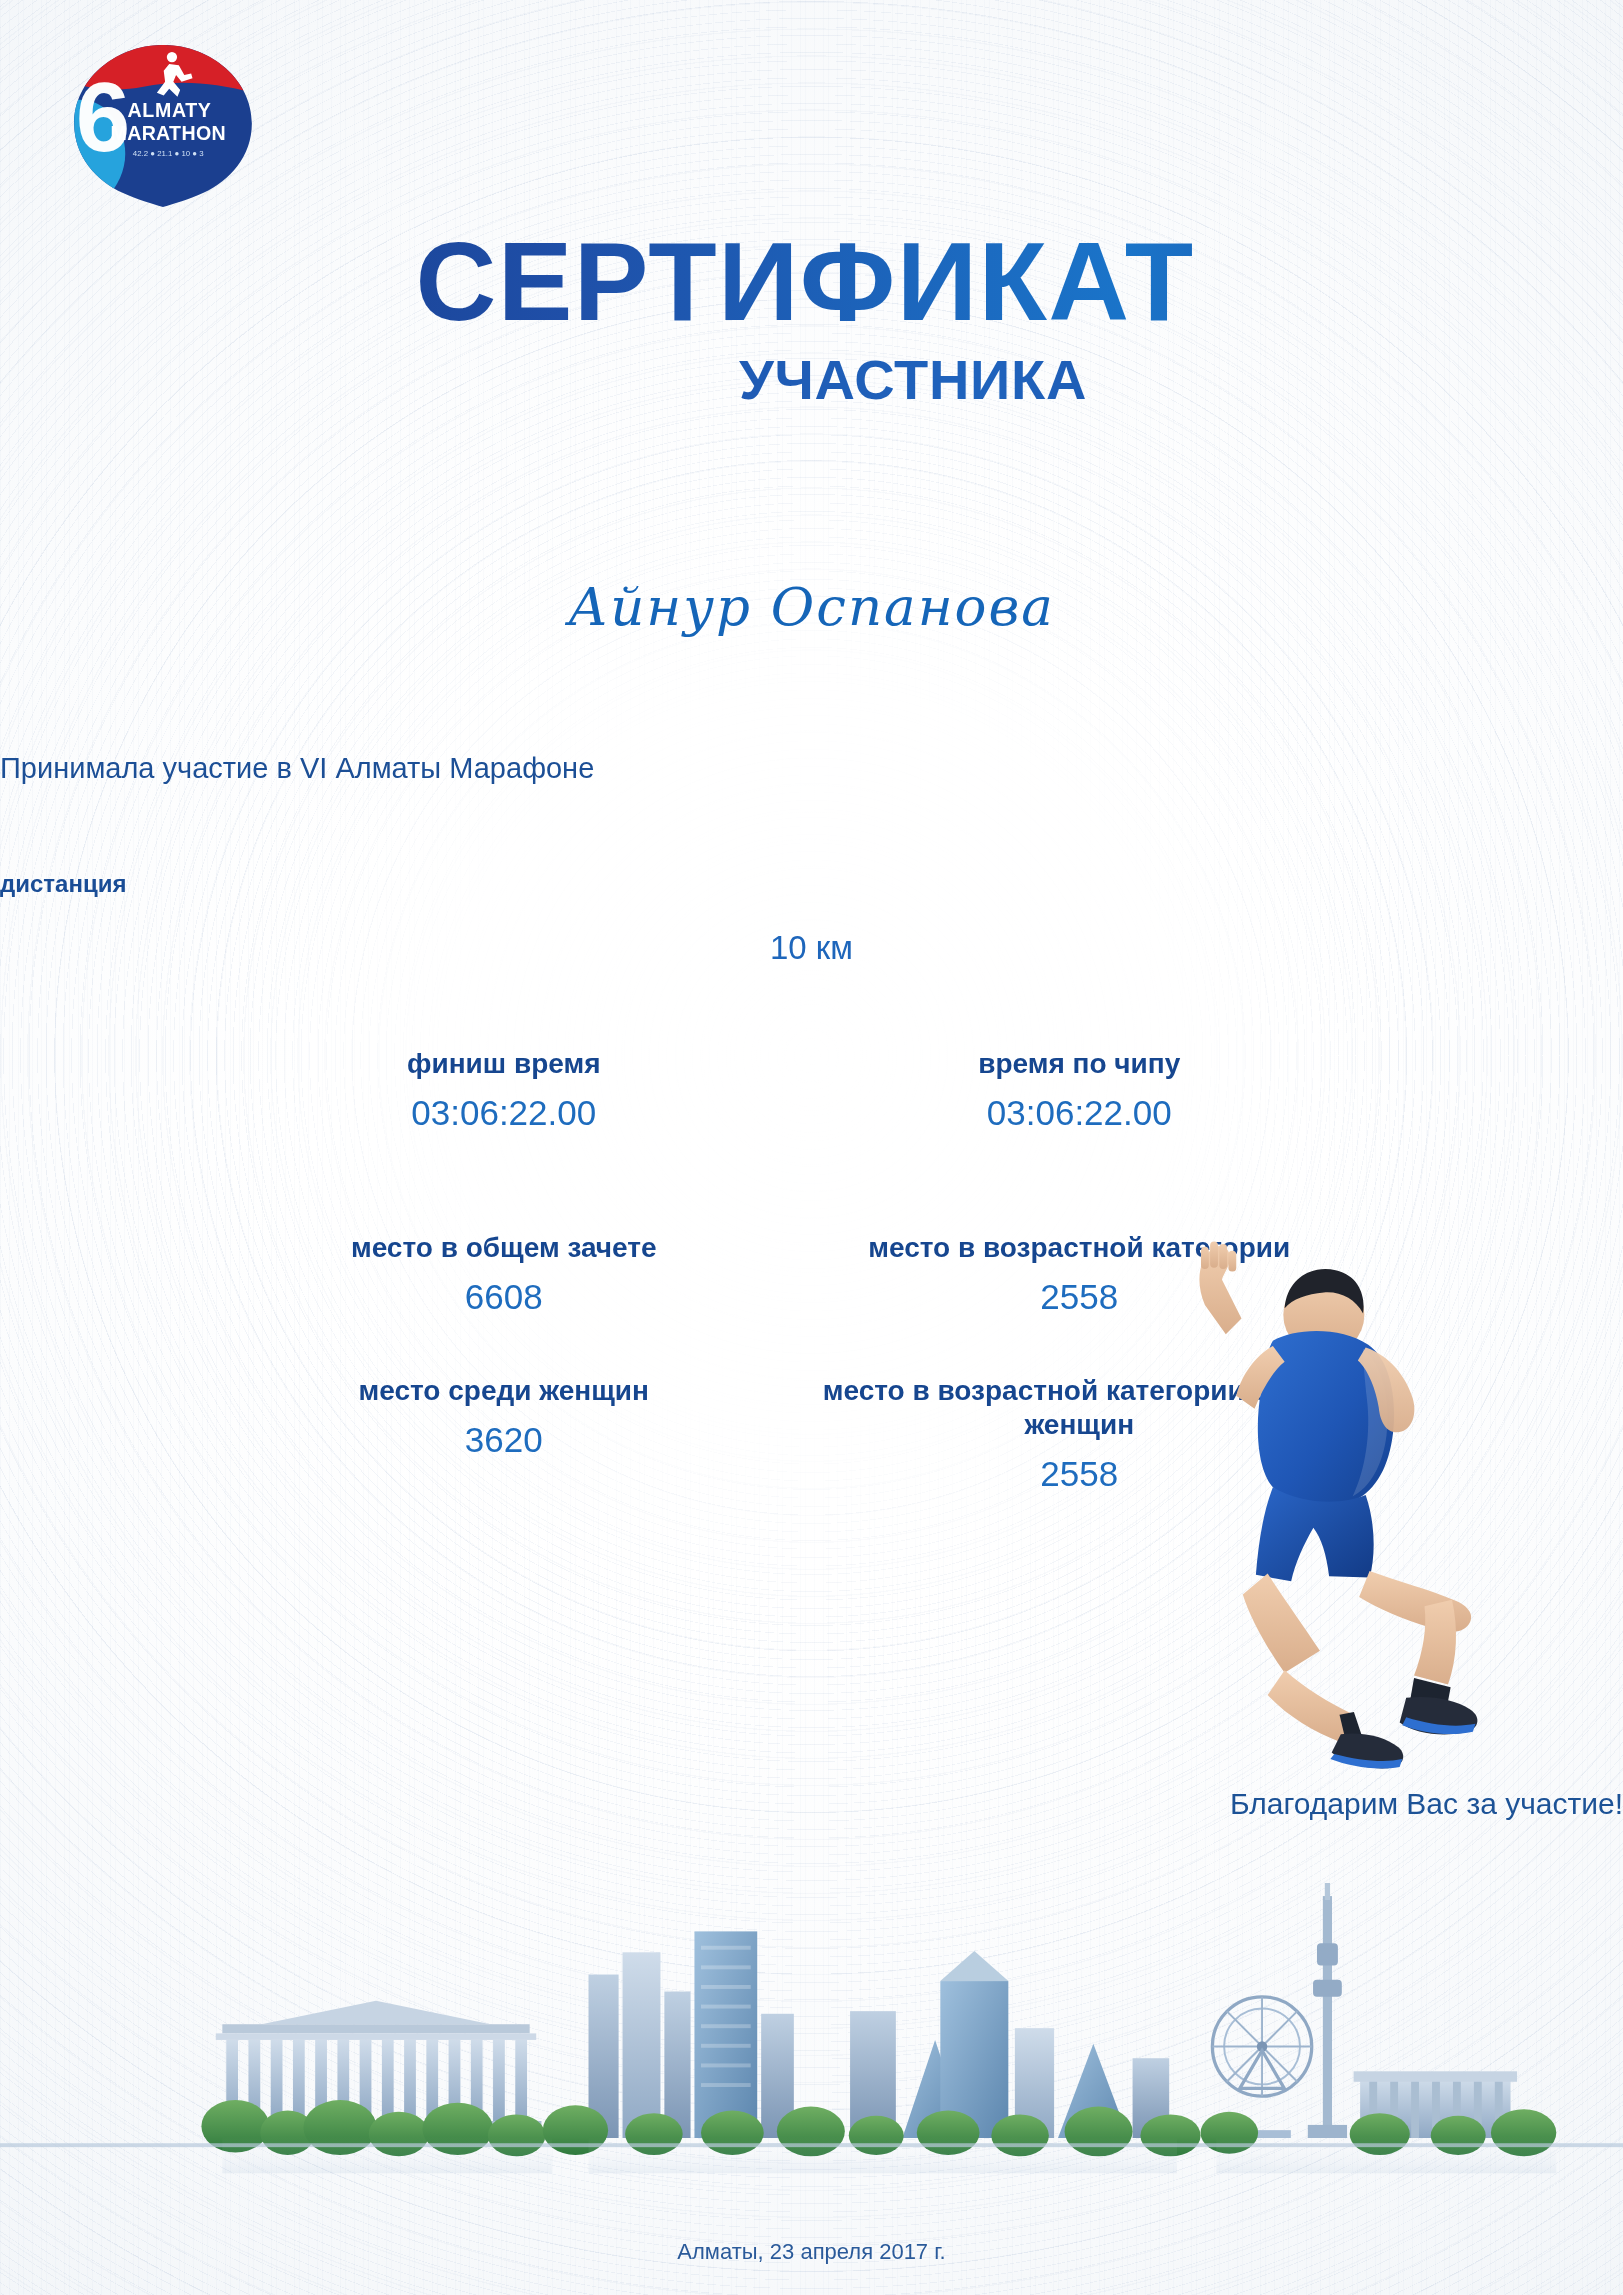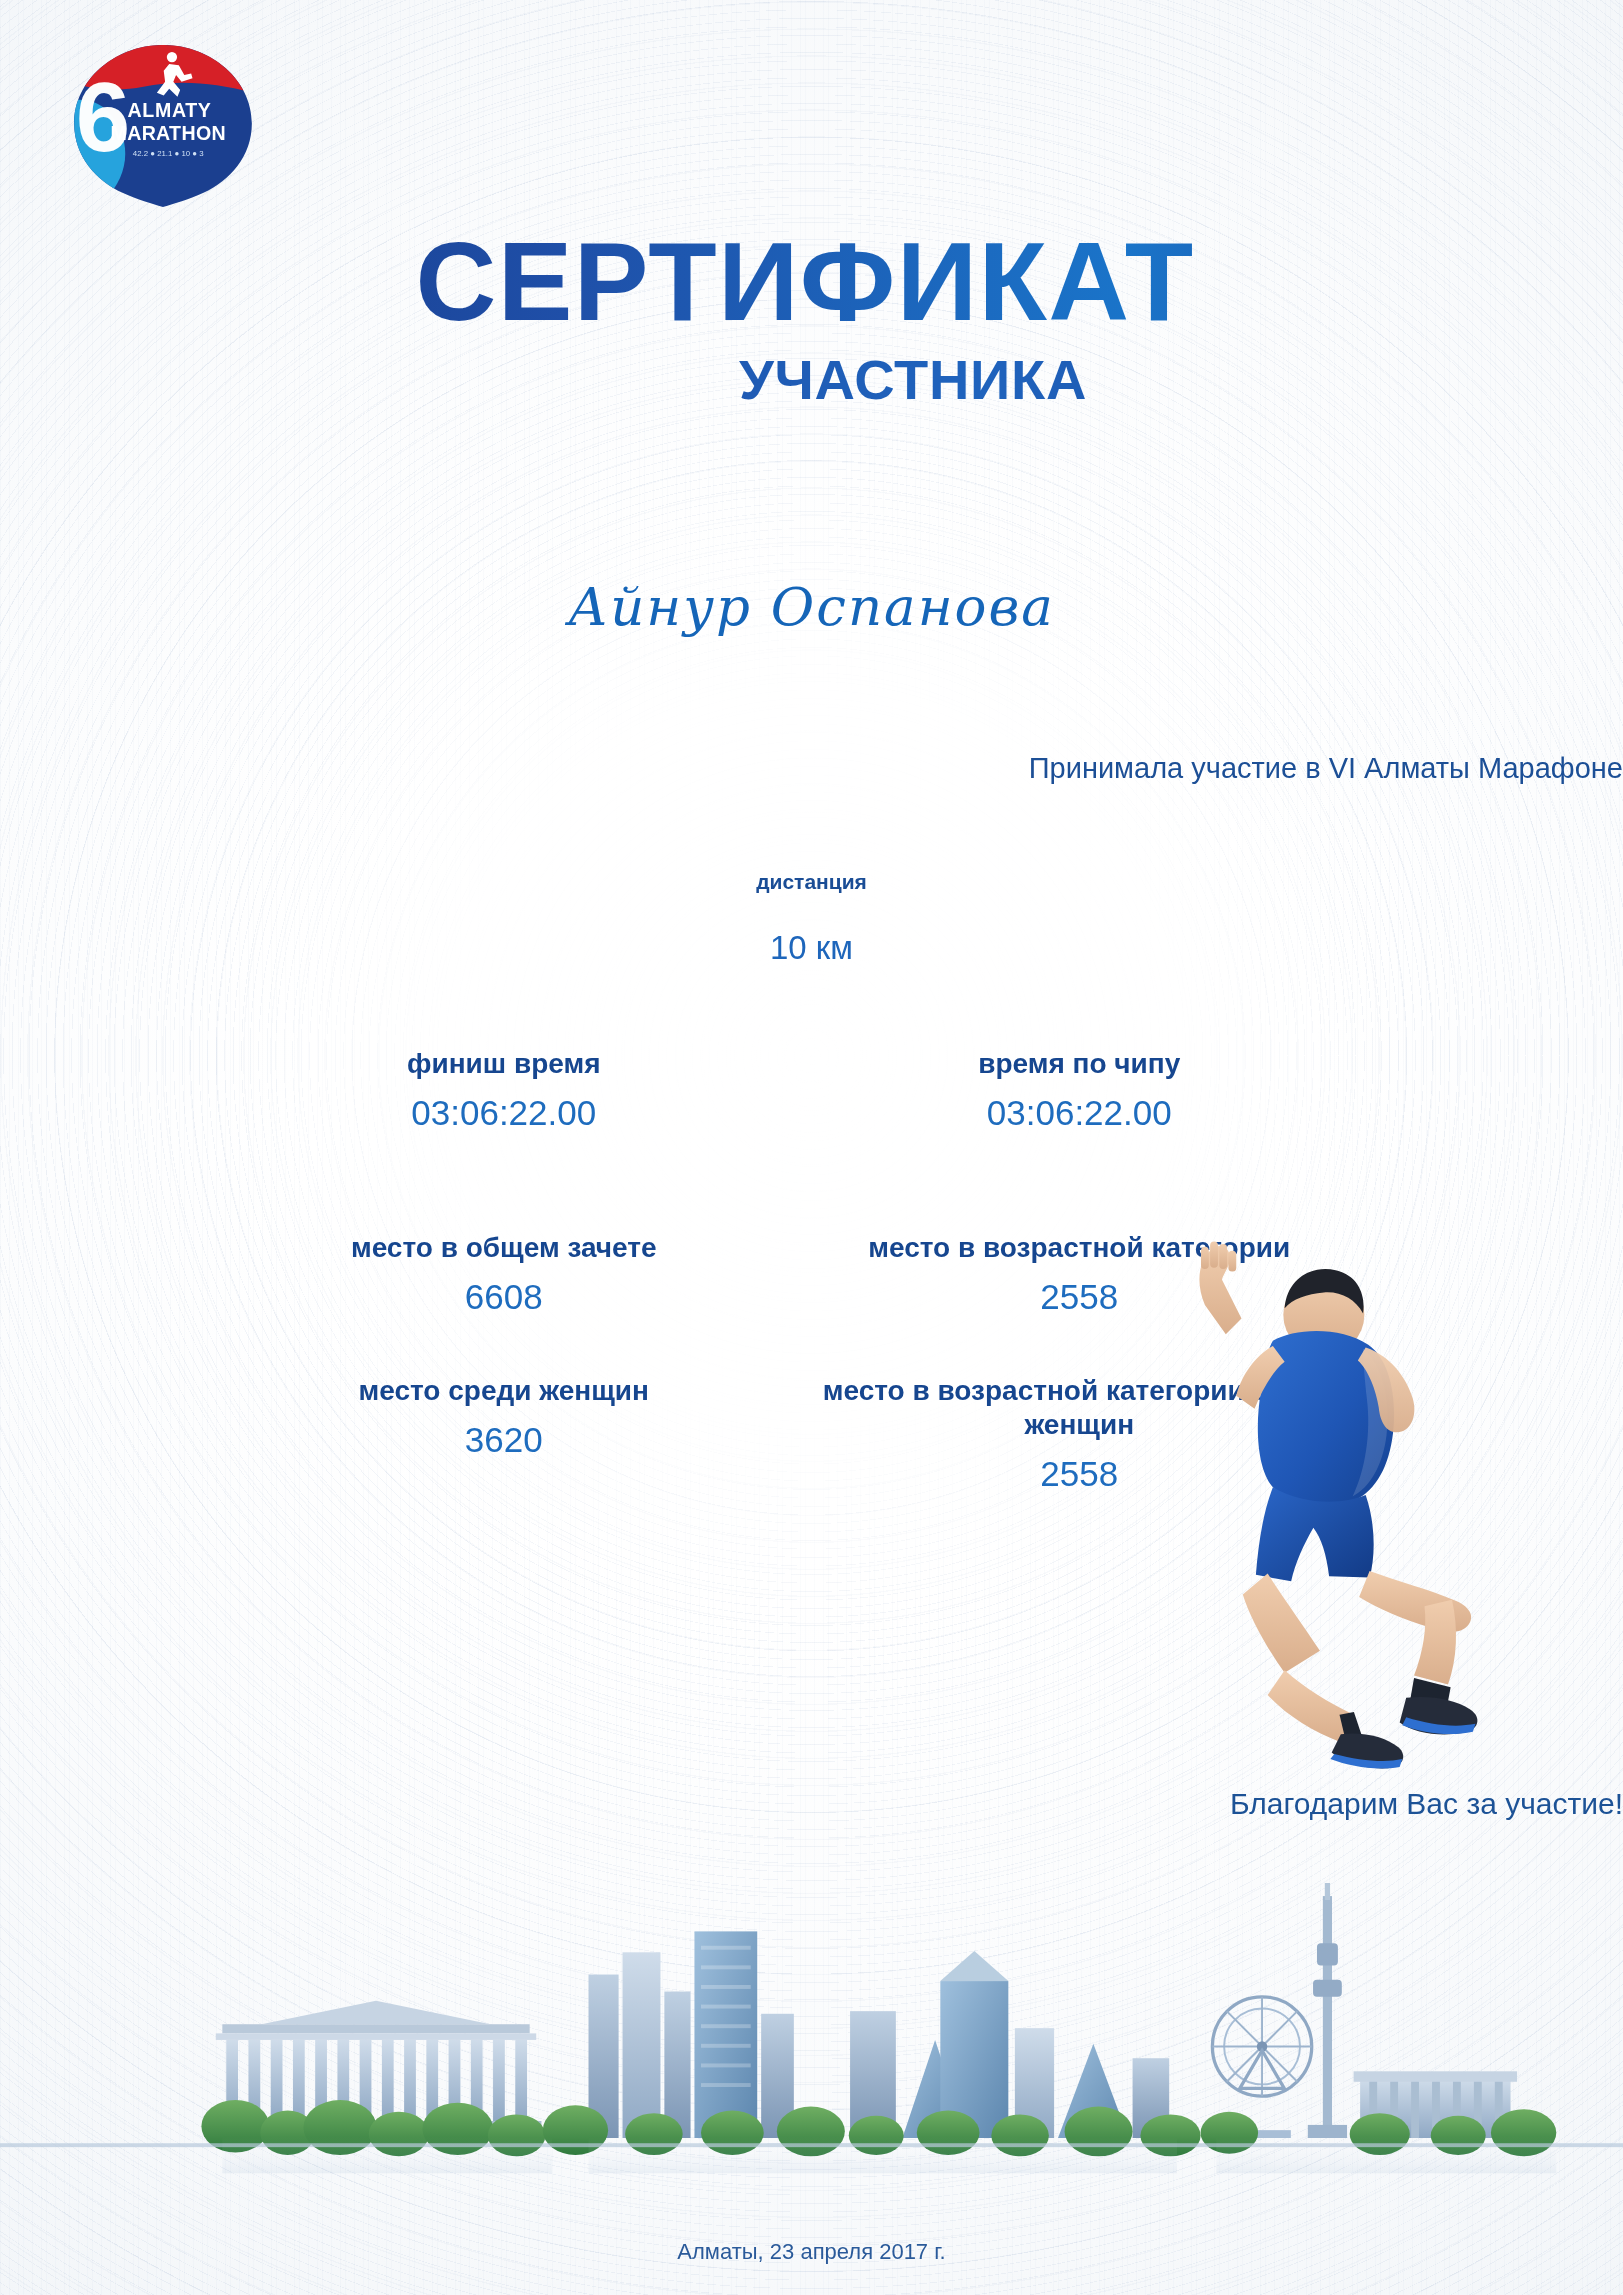--- a/index.html
+++ b/index.html
@@ -124,33 +124,33 @@
     font-size: 53px;
     color: #1565b8;
     letter-spacing: 2px;
   }
 
   .participated {
     position: absolute;
     left: 0;
     right: 0;
     top: 752px;
-    text-align: right;
+    text-align: left;
     font-size: 29px;
     color: #1c4f96;
   }
 
   
   .dist-label {
     position: absolute;
     left: 0;
     right: 0;
     top: 870px;
-    text-align: center;
-    font-size: 21px;
+    text-align: left;
+    font-size: 24px;
     font-weight: bold;
     color: #1a4d96;
   }
   .dist-value {
     position: absolute;
     left: 0;
     right: 0;
     top: 929px;
     text-align: center;
     font-size: 33px;

